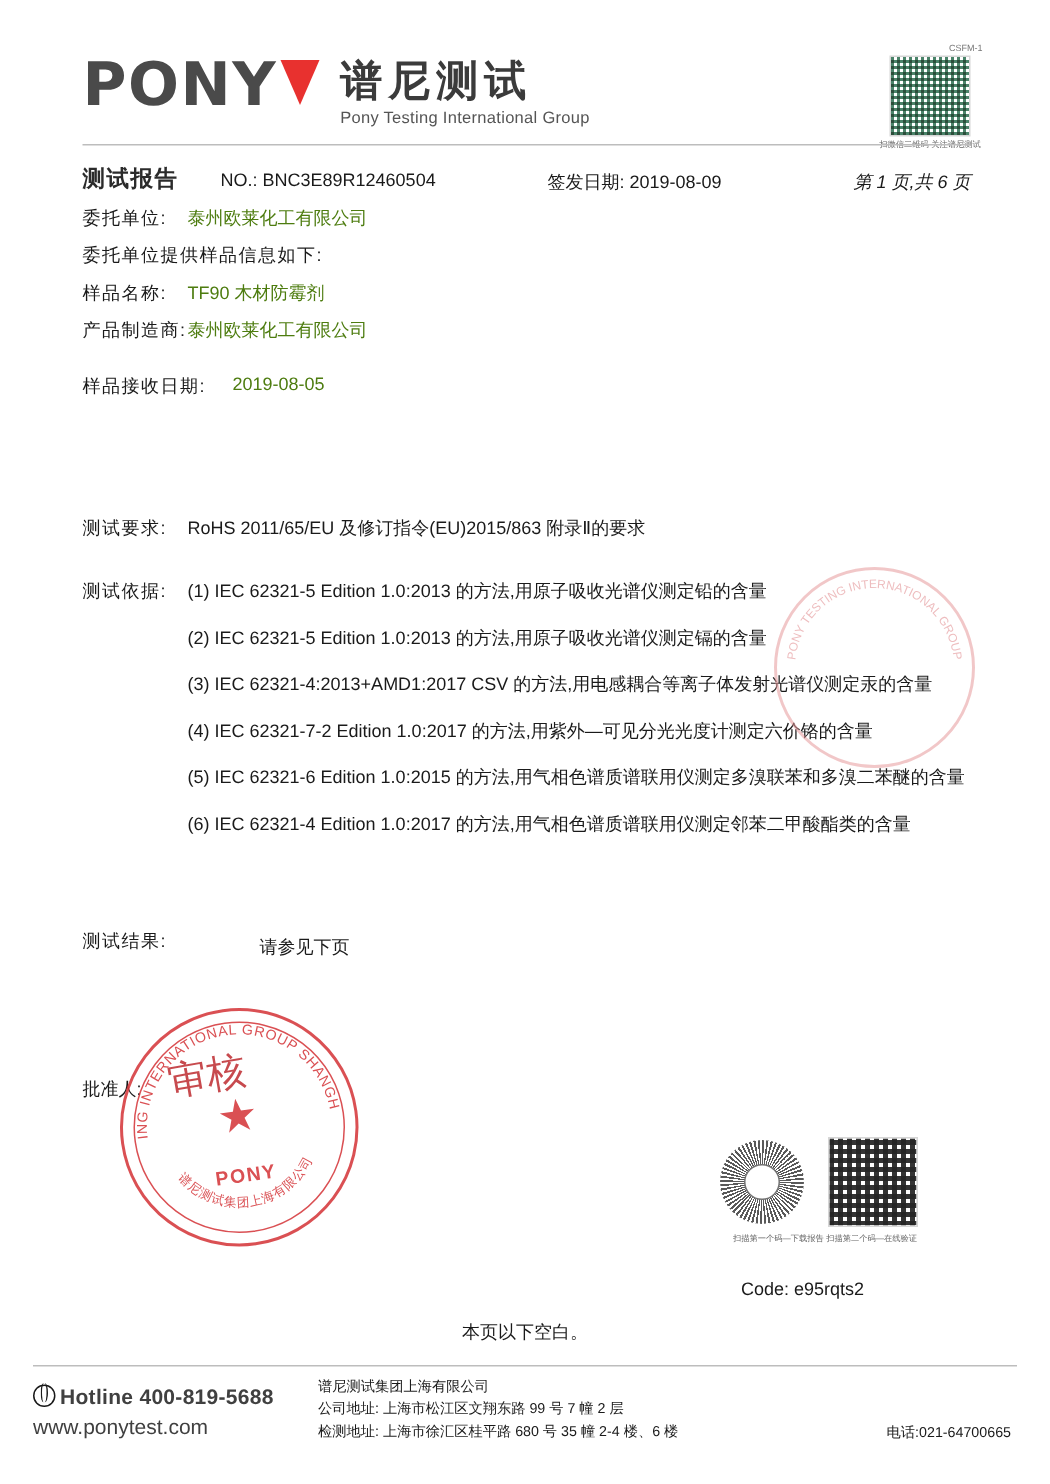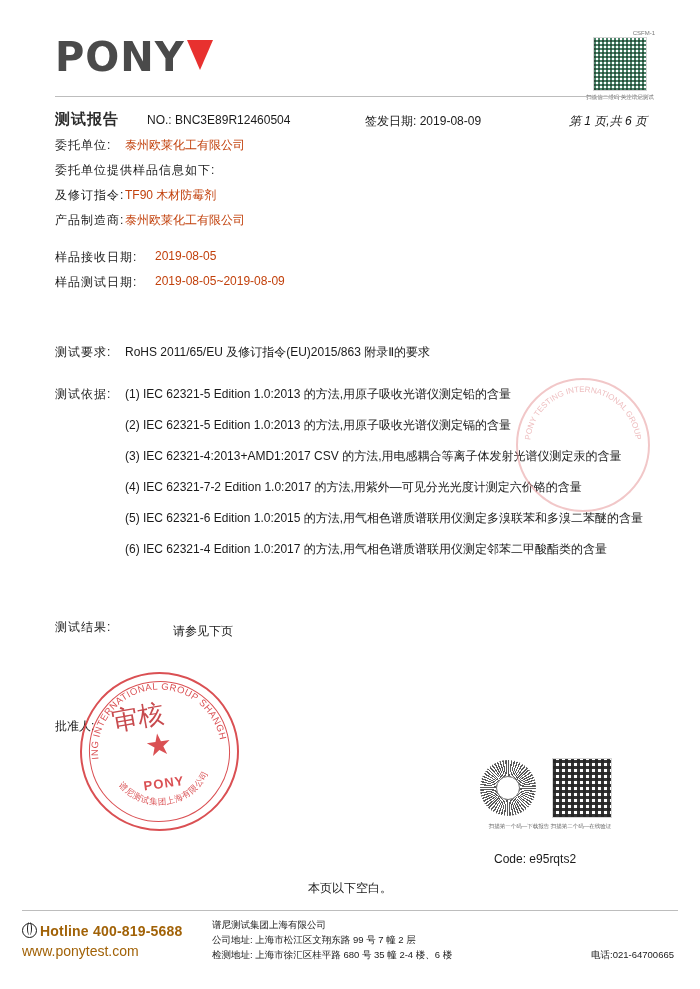--- a/index.html
+++ b/index.html
@@ -180,21 +180,21 @@
     left: 0;
     top: 4px;
     width: 110px;
     color: #1a1a1a;
     letter-spacing: 1px;
   }
   .fvalue {
     position: absolute;
     left: 70px;
     top: 4px;
-    color: #c2410c;
+    color: #4d7c0f;
   }
   .frow.spacer { height: 12px; }
 
   
   .req-block {
     position: absolute;
     left: 55px;
     top: 344px;
     width: 600px;
     font-size: 12px;
@@ -430,21 +430,21 @@
     left: 22px;
     top: 915px;
     width: 656px;
     height: 60px;
   }
   .footer-left {
     position: absolute;
     left: 0;
     top: 8px;
     width: 190px;
-    color: #a16207;
+    color: #404040;
   }
   .footer-left .hotline {
     font-size: 14px;
     font-weight: bold;
     letter-spacing: 0.2px;
   }
   .footer-left .hotline .globe {
     display: inline-block;
     width: 13px;
     height: 13px;
@@ -488,20 +488,24 @@
 <body>
 
 <div class="page">
 
   <div class="header">
     <div class="logo-wrap">
       <div class="logo-pony">PONY</div>
       <div class="logo-mark">
           <span class="tri"></span>
         </div>
+      <div class="brand-cn">
+        <div class="cn">谱尼测试</div>
+        <div class="en">Pony Testing International Group</div>
+      </div>
     </div>
 
     <div class="qr-top">
       <div class="code-label">CSFM-1</div>
       <div class="qr-box"></div>
       <div class="qr-cap">扫微信二维码
 关注谱尼测试</div>
     </div>
   </div>
   <div class="header-rule"></div>
@@ -521,35 +525,31 @@
 
   <div class="fields">
     <div class="frow">
       <span class="flabel">委托单位:</span>
       <span class="fvalue">泰州欧莱化工有限公司</span>
     </div>
     <div class="frow">
       <span class="flabel" style="width:220px;">委托单位提供样品信息如下:</span>
     </div>
     <div class="frow">
-      <span class="flabel">及修订指令:</span>
+      <span class="flabel">样品名称:</span>
       <span class="fvalue">TF90 木材防霉剂</span>
     </div>
     <div class="frow">
       <span class="flabel">产品制造商:</span>
       <span class="fvalue">泰州欧莱化工有限公司</span>
     </div>
     <div class="frow spacer"></div>
     <div class="frow">
       <span class="flabel" style="width:120px;">样品接收日期:</span>
       <span class="fvalue" style="left:100px;">2019-08-05</span>
-    </div>
-    <div class="frow">
-      <span class="flabel" style="width:120px;">样品测试日期:</span>
-      <span class="fvalue" style="left:100px;">2019-08-05~2019-08-09</span>
     </div>
   </div>
 
   <div class="req-block">
     <span class="req-label">测试要求:</span>
     <span class="req-text">RoHS 2011/65/EU 及修订指令(EU)2015/863 附录Ⅱ的要求</span>
   </div>
 
   <div class="basis-block">
     <span class="basis-label">测试依据:</span>

